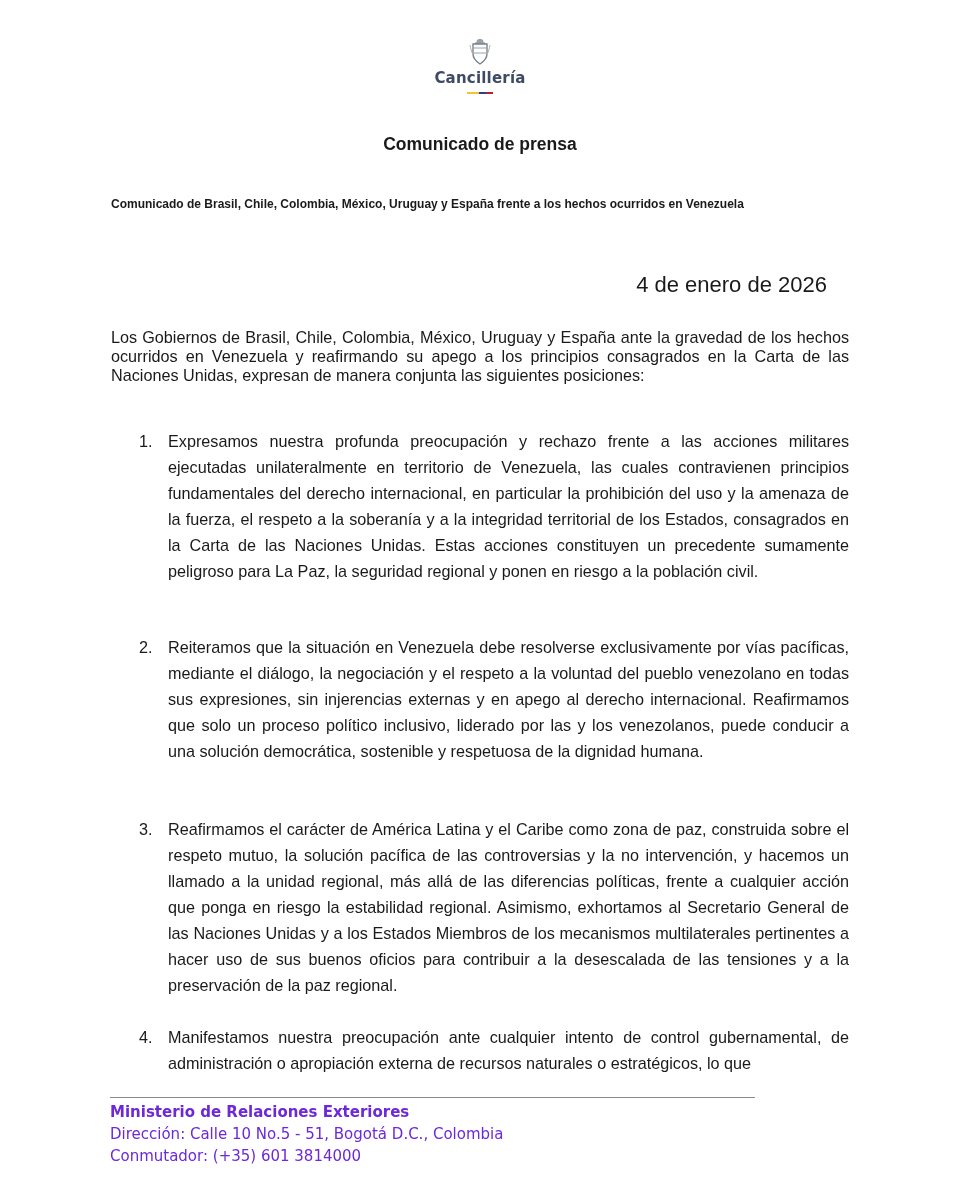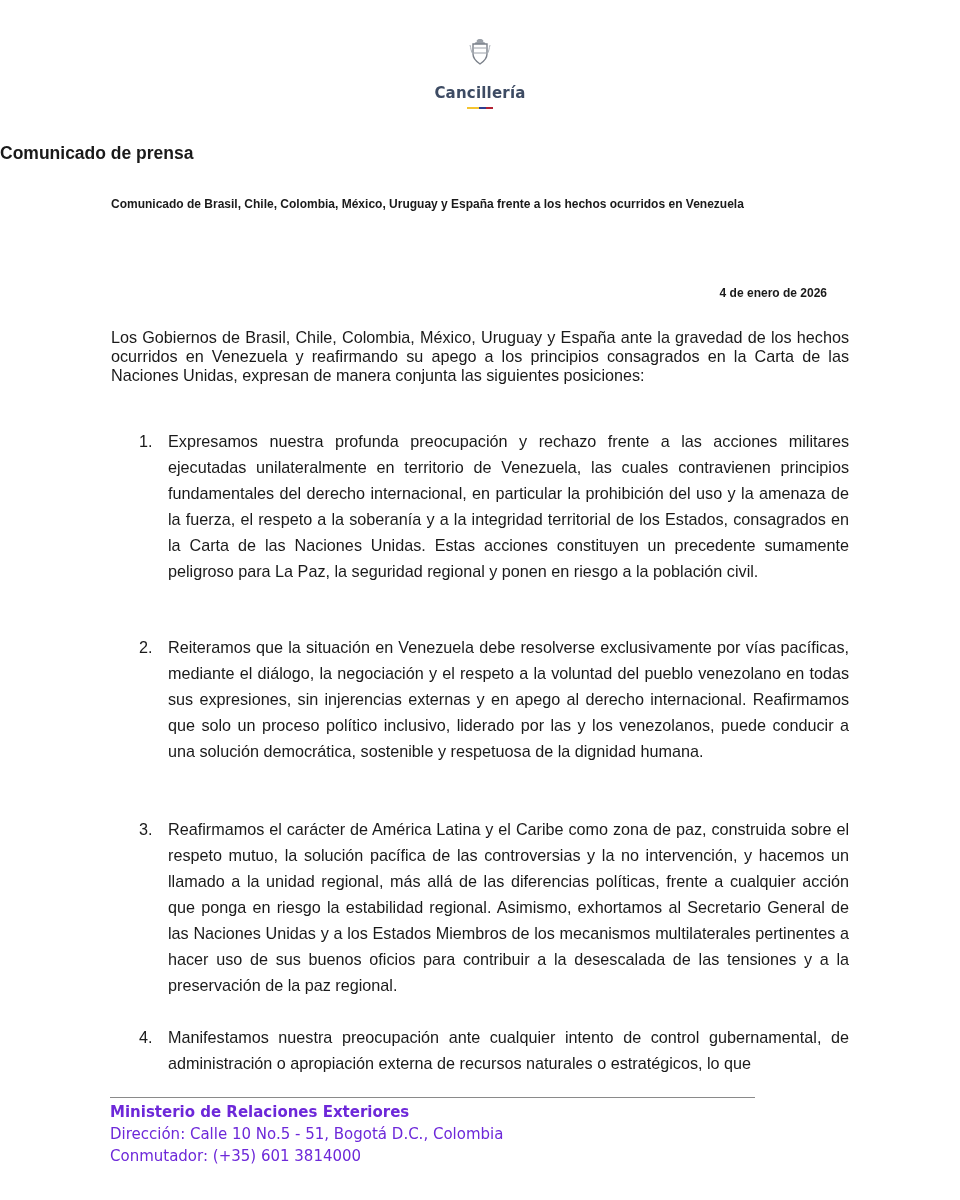--- a/index.html
+++ b/index.html
@@ -26,56 +26,57 @@
       margin: 0 auto;
       width: 22px;
       height: 28px;
     }
     .logo .brand {
       display: block;
       font-family: "DejaVu Sans", sans-serif;
       font-weight: bold;
       font-size: 15px;
       color: #3d4b63;
-      margin-top: 18px;
+      margin-top: 3px;
       letter-spacing: 0.2px;
     }
     .logo .flag {
       display: flex;
       justify-content: center;
       margin-top: 5px;
     }
     .logo .flag span { display: block; height: 2px; }
     .logo .flag .y { width: 12px; background: #f4c430; }
     .logo .flag .b { width: 7px; background: #2f3f8f; }
     .logo .flag .r { width: 7px; background: #b22234; }
 
     .press-title {
       position: absolute;
-      top: 143px;
+      top: 134px;
       left: 0;
       width: 960px;
+      text-align: center;
       font-weight: bold;
       font-size: 17.5px;
     }
     .main-title {
       position: absolute;
       top: 190px;
       left: 111px;
       width: 740px;
       font-weight: bold;
       font-size: 12px;
       line-height: 28px;
     }
     .date {
       position: absolute;
-      top: 286px;
+      top: 272px;
       right: 133px;
-      font-weight: bold;
-      font-size: 12px;
+      font-weight: normal;
+      font-size: 22px;
     }
     .intro {
       position: absolute;
       top: 328px;
       left: 111px;
       width: 738px;
       font-size: 16.2px;
       line-height: 19px;
       text-align: justify;
     }

